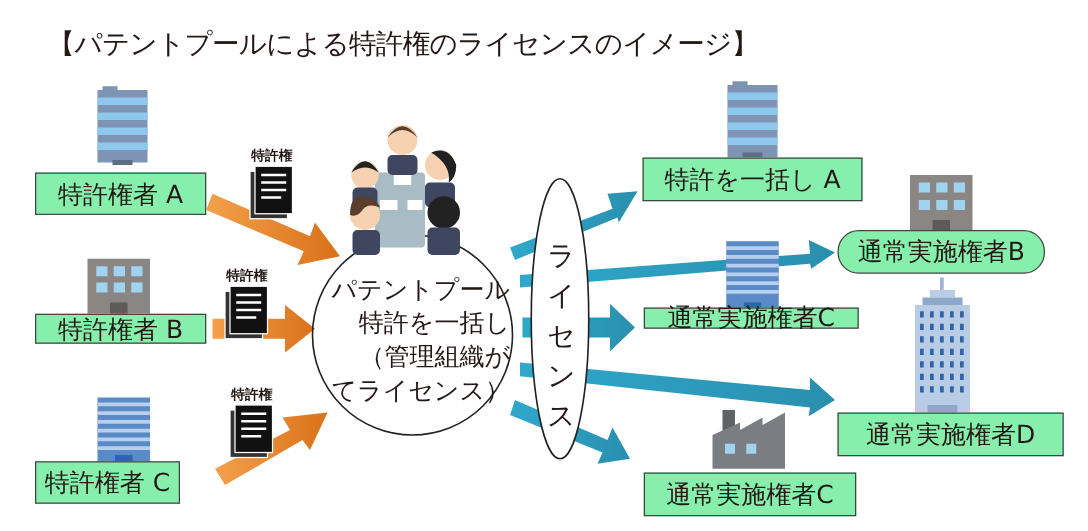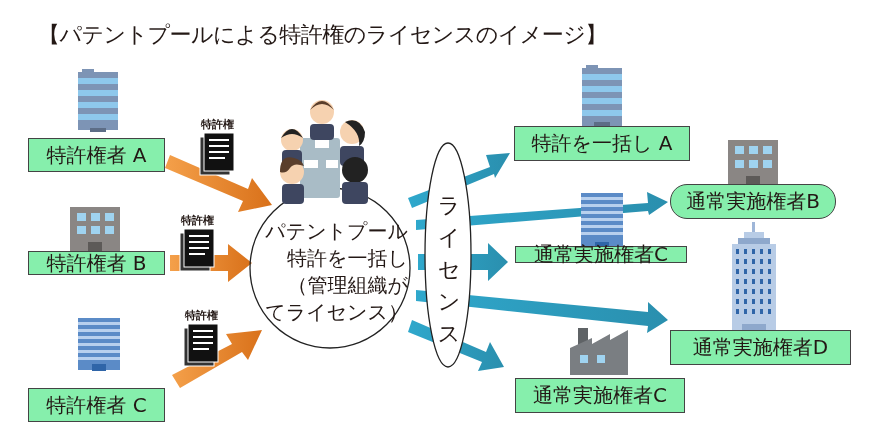--- a/index.html
+++ b/index.html
@@ -226,21 +226,21 @@
   <g>
     <rect x="578" y="328" width="10" height="18" fill="#5f6366"></rect>
     <polygon points="570,348 592,338 592,344 610,334 610,340 628,330 628,375 570,375" fill="#7a7e82"></polygon>
     <rect x="580" y="355" width="8" height="8" fill="#9fd3f0"></rect>
     <rect x="597" y="355" width="8" height="8" fill="#9fd3f0"></rect>
   </g>
 </svg>
 
 <div class="box" style="left:28px; top:138px; width:137px; height:34px;">特許権者 A</div>
 <div class="box" style="left:28px; top:251px; width:137px; height:24px;">特許権者 B</div>
-<div class="box" style="left:28px; top:388px; width:137px; height:34px;text-align:center;">特許権者 C</div>
+<div class="box" style="left:28px; top:369px; width:116px; height:34px;text-align:center;">特許権者 C</div>
 
 <div class="doc-label" style="left:201px; top:117px;">特許権</div>
 <div class="doc-label" style="left:181px; top:213px;">特許権</div>
 <div class="doc-label" style="left:185px; top:308px;">特許権</div>
 
 <div class="pool-text">
   <div>パテントプール</div>
   <div>特許を一括し</div>
   <div>（管理組織が</div>
   <div>てライセンス）</div>

